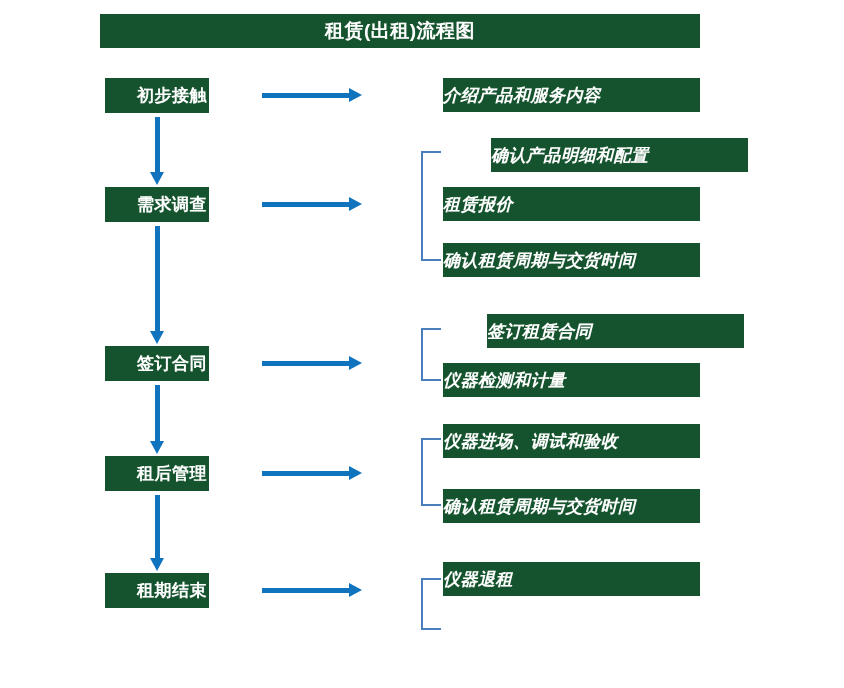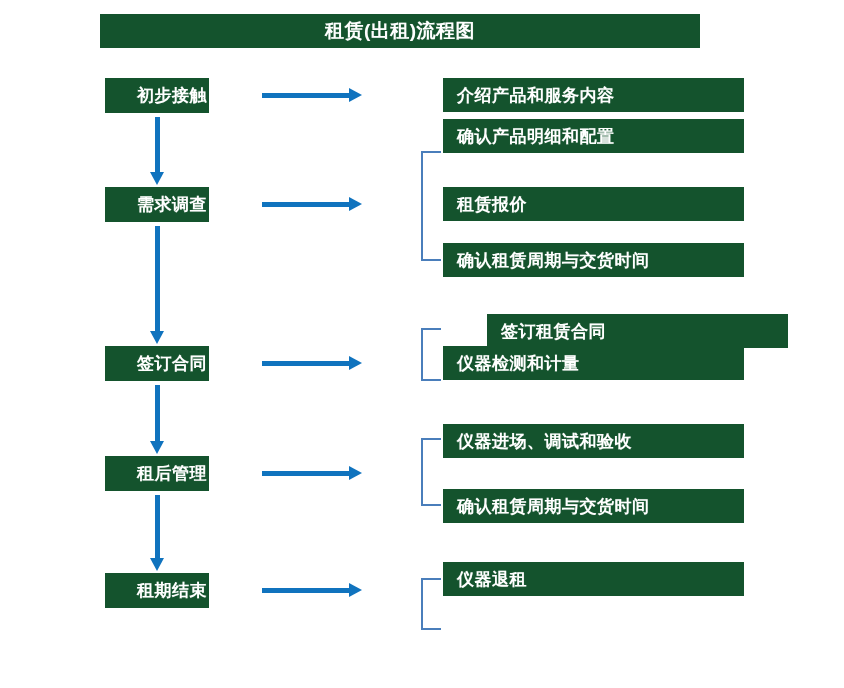--- a/index.html
+++ b/index.html
@@ -54,24 +54,24 @@
   }
   .stage-0 { top: 78px; }
   .stage-1 { top: 187px; }
   .stage-2 { top: 346px; }
   .stage-3 { top: 456px; }
   .stage-4 { top: 573px; }
 
   
   .detail {
     left: 443px;
-    width: 301px;
+    width: 257px;
     height: 34px;
-    padding-left: 14px;
     font-size: 17px;
+    font-style: italic;
   }
 
   
   .h-arrow {
     position: absolute;
     left: 262px;
     width: 100px;
     height: 14px;
   }
   .h-arrow .shaft {
@@ -195,22 +195,22 @@
     <span class="shaft"></span>
     <span class="head"></span>
   </div>
 
   <div class="bracket bracket-0"></div>
   <div class="bracket bracket-1"></div>
   <div class="bracket bracket-2"></div>
   <div class="bracket bracket-3"></div>
 
   <div class="box detail" style="top:78px;">介绍产品和服务内容</div>
-  <div class="box detail" style="top:119px;">确认产品明细和配置</div>
+  <div class="box detail" style="top:138px;margin-left:48px;">确认产品明细和配置</div>
   <div class="box detail" style="top:243px;">确认租赁周期与交货时间</div>
   <div class="box detail" style="top:187px;">租赁报价</div>
   <div class="box detail" style="top:314px;margin-left:44px;">签订租赁合同</div>
-  <div class="box detail" style="top:346px;">仪器检测和计量</div>
+  <div class="box detail" style="top:363px;">仪器检测和计量</div>
   <div class="box detail" style="top:424px;">仪器进场、调试和验收</div>
   <div class="box detail" style="top:489px;">确认租赁周期与交货时间</div>
   <div class="box detail" style="top:562px;">仪器退租</div>
 
 </div>
 
 </body></html>

